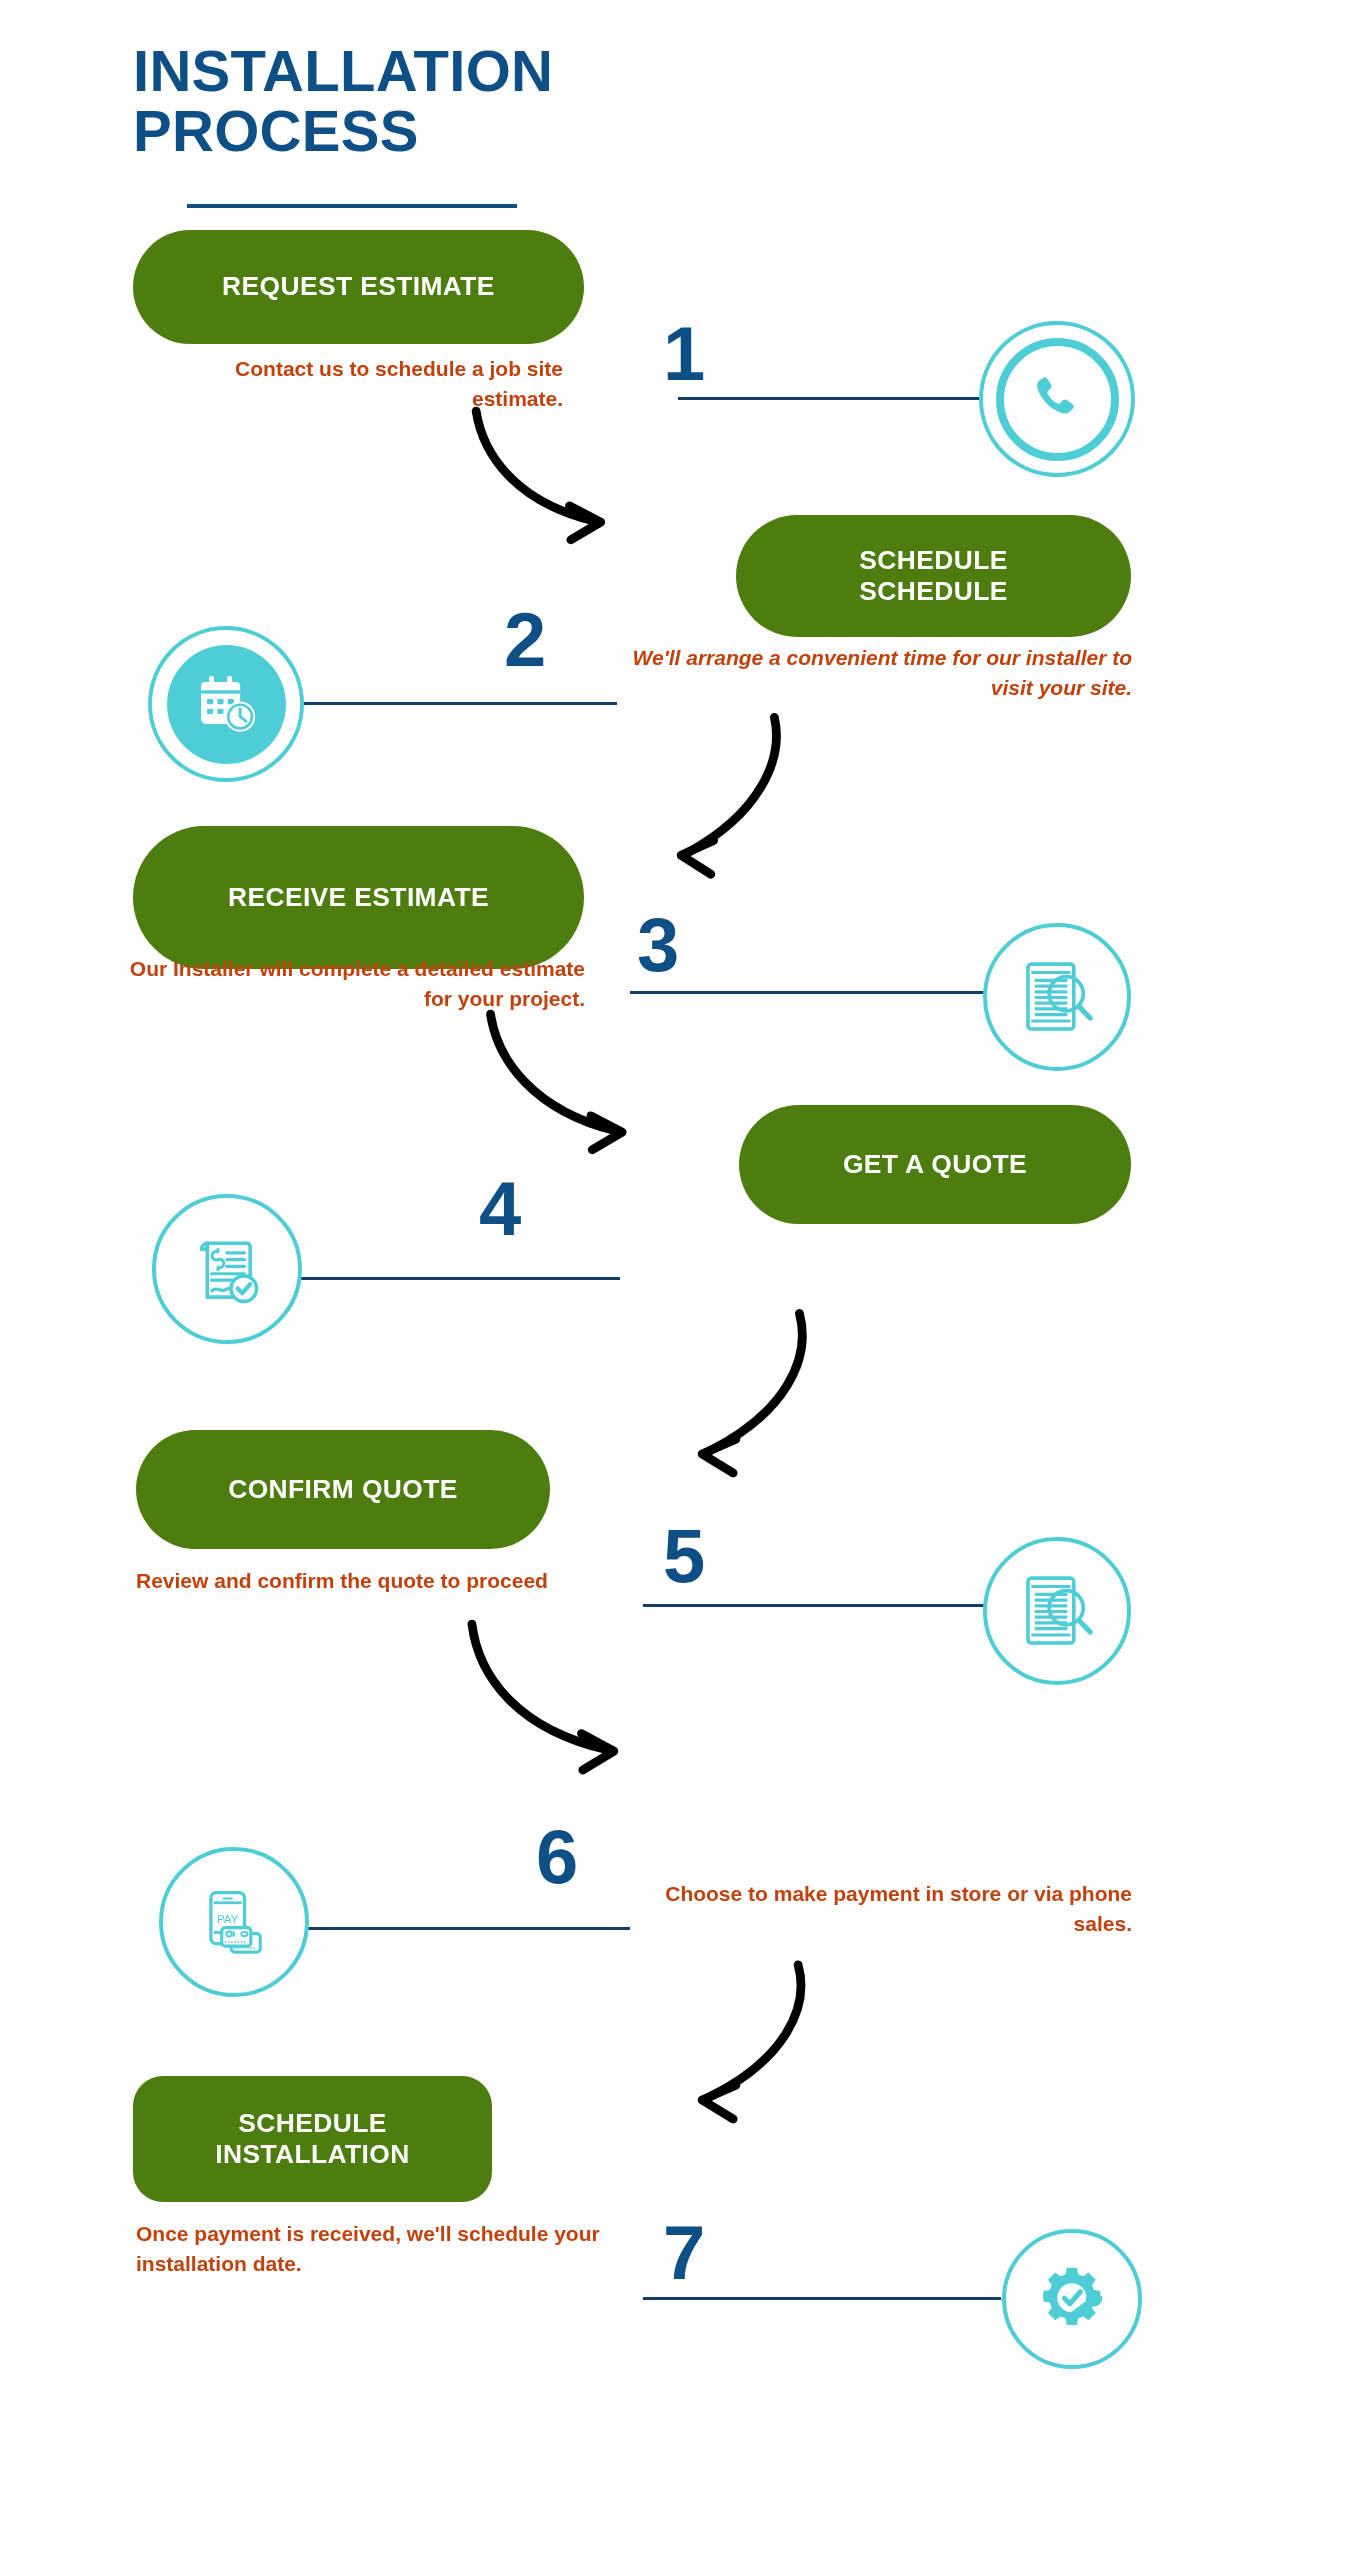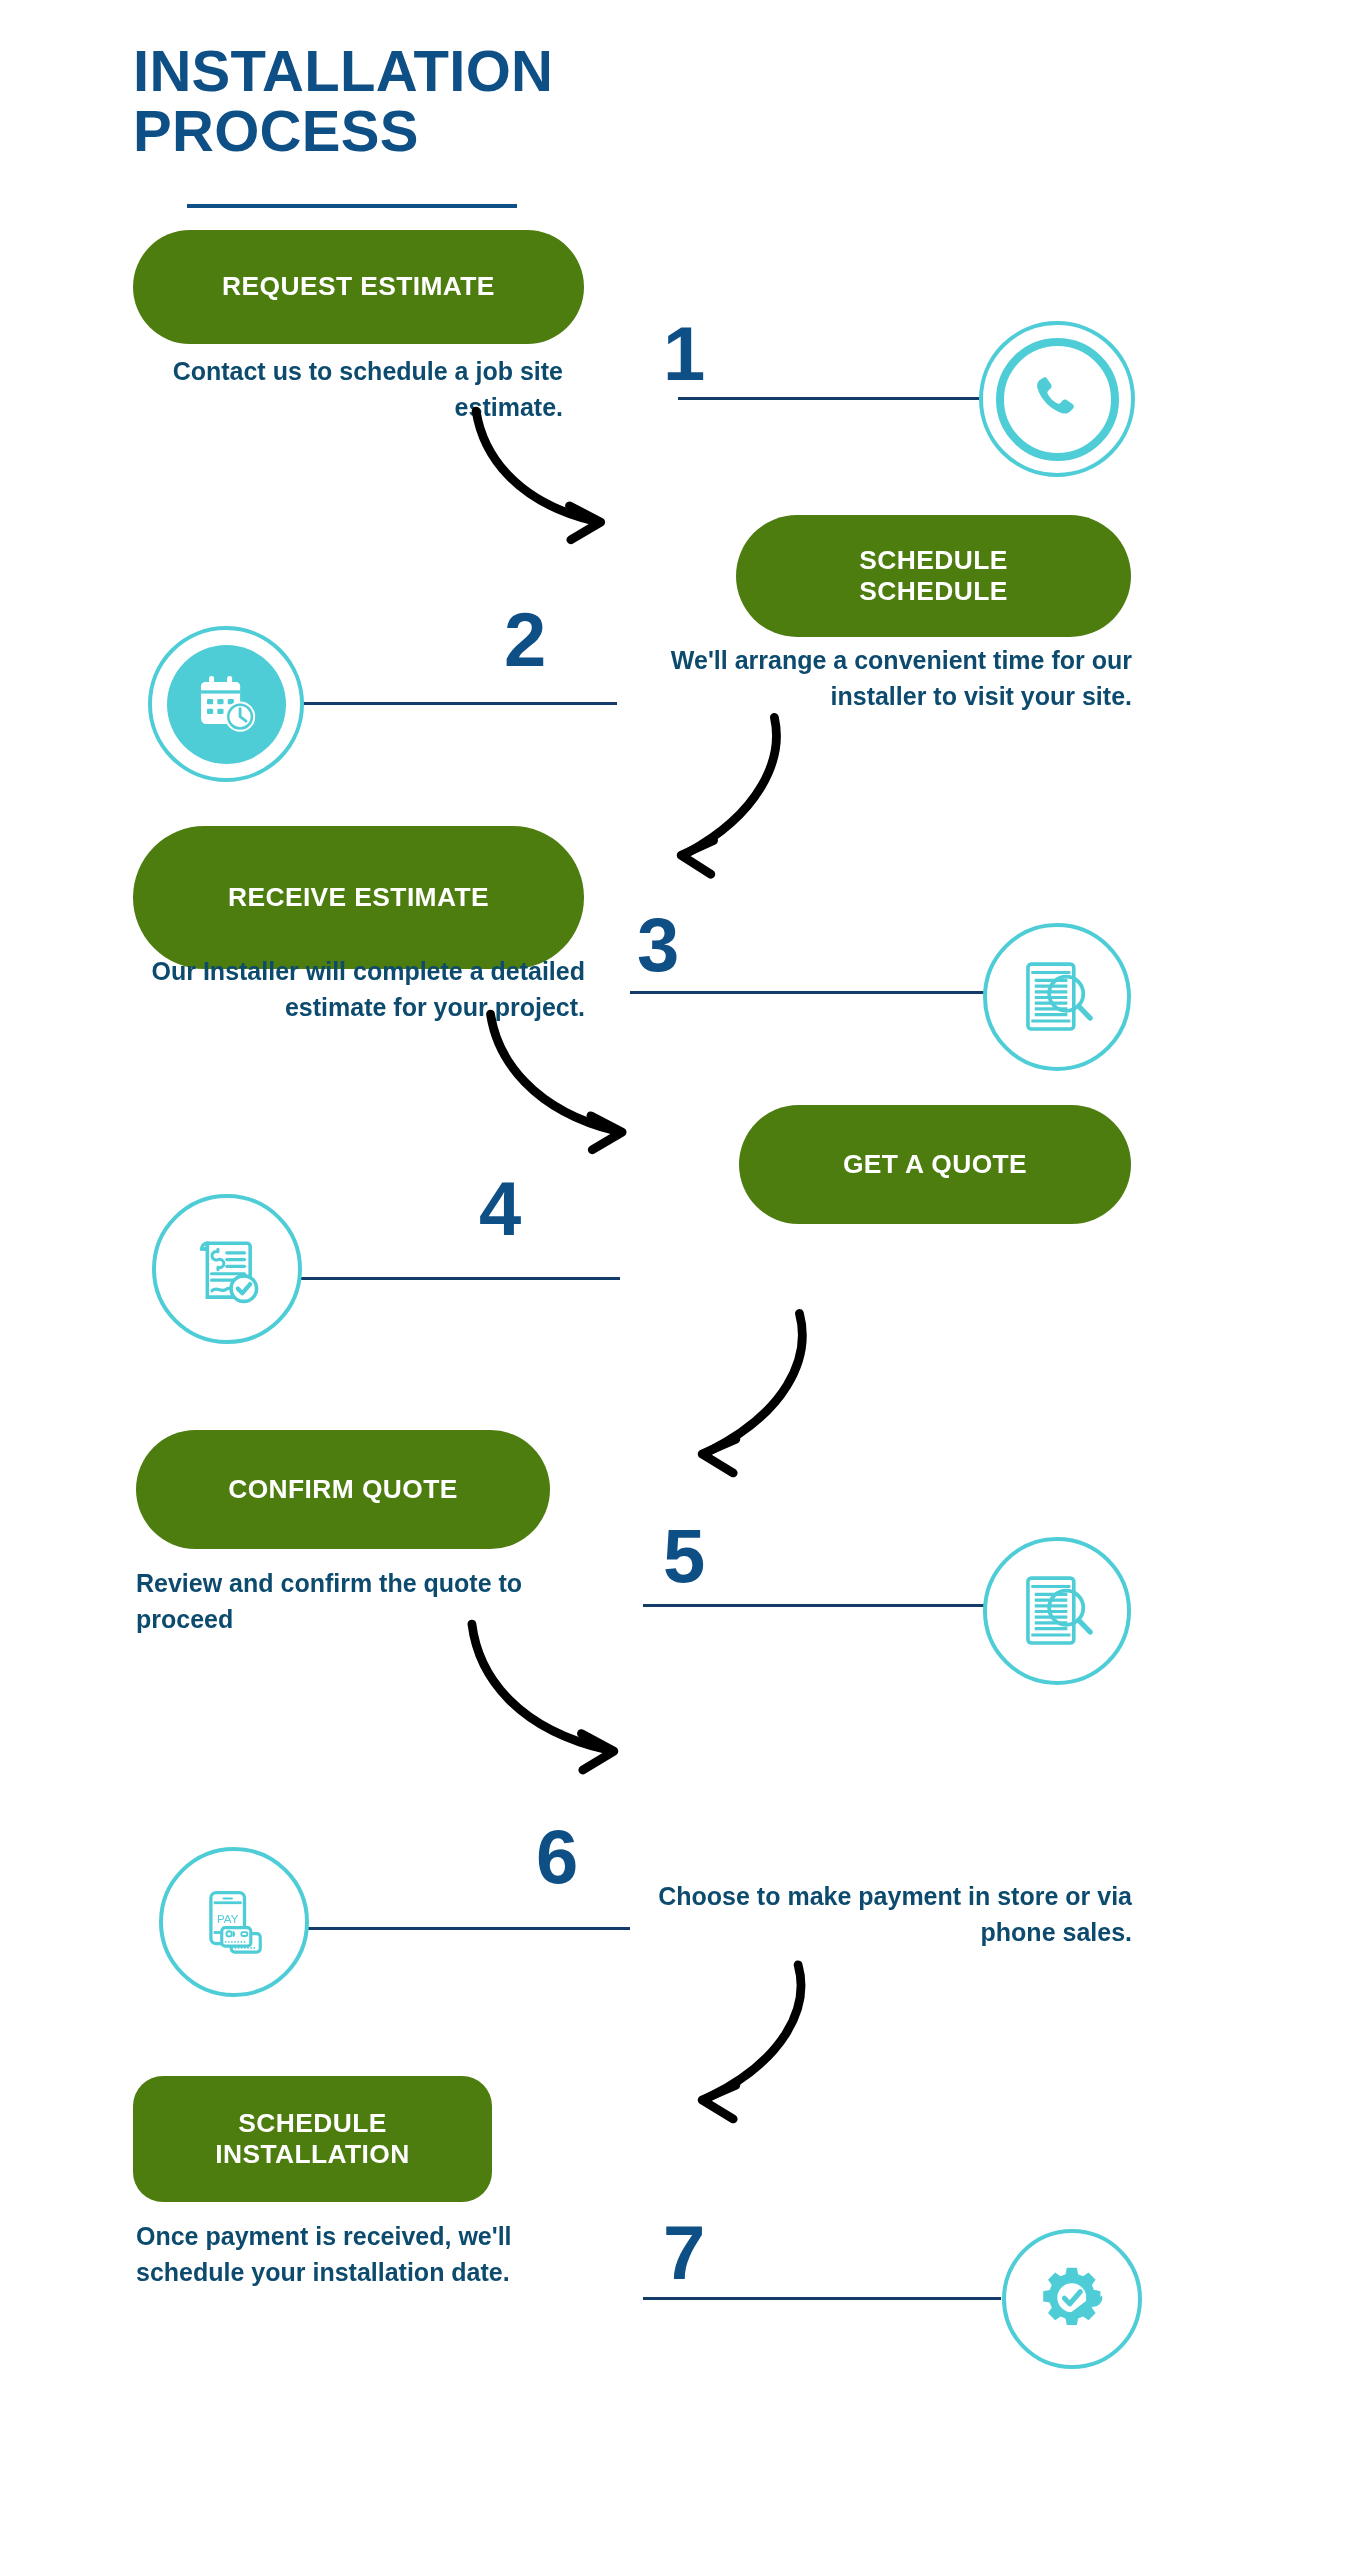--- a/index.html
+++ b/index.html
@@ -70,23 +70,23 @@
   
   .connector {
     position: absolute;
     height: 3.4px;
     background: #143c6b;
   }
 
   
   .desc {
     position: absolute;
-    color: #0c4a6e;
+    color: #c2410c;
     font-weight: 700;
-    font-size: 25px;
+    font-size: 21px;
     line-height: 1.42;
   }
   .desc.right { text-align: right; }
   .desc.left  { text-align: left; }
 
   
   .icon-circle {
     position: absolute;
     border-radius: 50%;
     border: 4.7px solid #4ecdd7;
@@ -158,21 +158,21 @@
       <path d="M12 6 C 22 70, 70 140, 185 168" stroke="#000000" stroke-width="13" fill="none" stroke-linecap="round"></path>
       <path d="M150 146 L 196 170 L 152 196" stroke="#000000" stroke-width="13" fill="none" stroke-linecap="round" stroke-linejoin="round"></path>
     </svg>
   </div>
 
   <div class="pill" style="left:736px; top:515px; width:395px; height:122px; flex-direction:column;">
     <span>SCHEDULE</span>
     <span>SCHEDULE</span>
   </div>
 
-  <div class="desc right" style="left:630px; top:643px; width:502px;">
+  <div class="desc right" style="left:630px; top:643px; width:502px;font-style:italic;">
     <span>We'll arrange a convenient time for our installer to visit your site.</span>
   </div>
 
   <div class="step-number" style="left:504px; top:602px;">
     <span>2</span>
   </div>
 
   <div class="connector" style="left:298px; top:702px; width:319px;"></div>
 
   <div class="icon-circle" style="left:148px; top:626px; width:156px; height:156px;">

